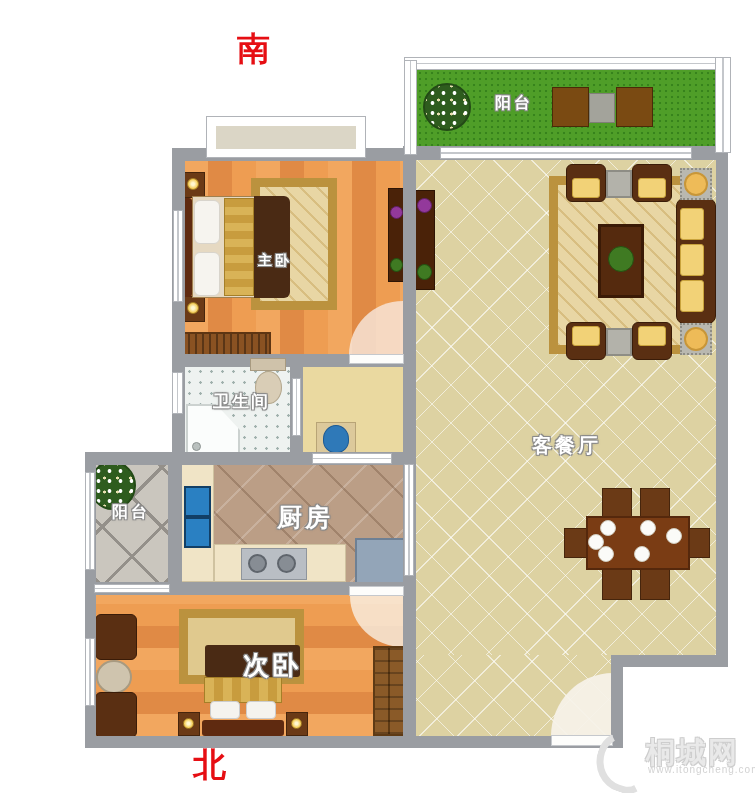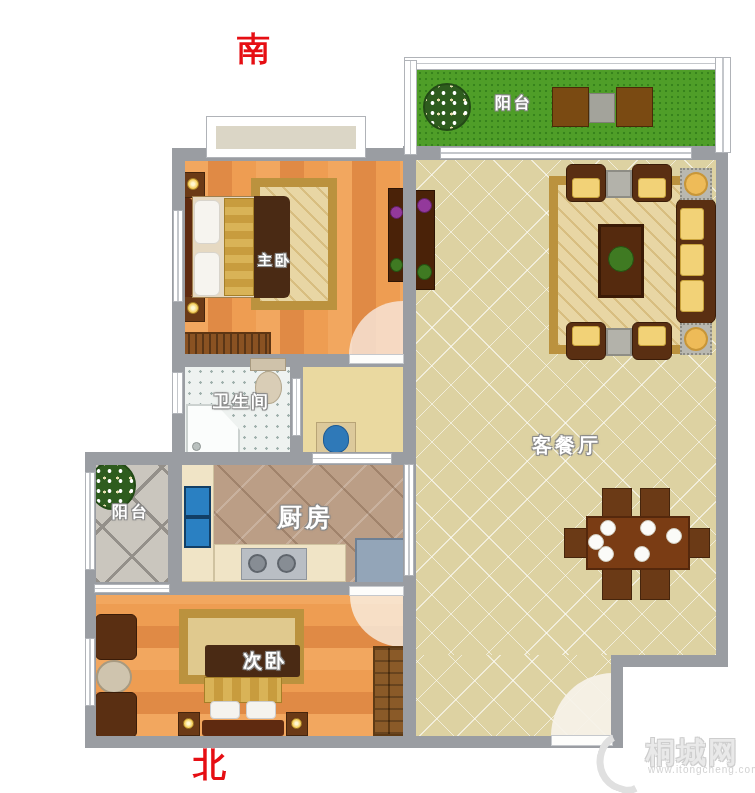--- a/index.html
+++ b/index.html
@@ -213,19 +213,19 @@
   <div class="leaf" style="left:349px;top:354px;width:55px;height:10px;"></div>
   <div class="leaf" style="left:349px;top:586px;width:55px;height:10px;"></div>
   <div class="leaf" style="left:551px;top:735px;width:62px;height:11px;"></div>
 
   <div class="room-label" style="left:495px;top:93px;font-size:16px;">阳台</div>
   <div class="room-label" style="left:258px;top:252px;font-size:14px;">主卧</div>
   <div class="room-label" style="left:519px;top:432px;font-size:20px;margin-left:13px;">客餐厅</div>
   <div class="room-label" style="left:213px;top:390px;font-size:17px;letter-spacing:2px;">卫生间</div>
   <div class="room-label" style="left:112px;top:502px;font-size:16px;">阳台</div>
   <div class="room-label" style="left:277px;top:501px;font-size:25px;">厨房</div>
-  <div class="room-label" style="left:243px;top:648px;font-size:19px;">次卧</div>
+  <div class="room-label" style="left:243px;top:648px;font-size:26px;">次卧</div>
 
   <div class="wm-logo" style="left:596px;top:732px;"></div>
   <div class="wm-name" style="left:646px;top:733px;">桐城网</div>
   <div class="wm-url" style="left:648px;top:764px;">www.itongcheng.com</div>
 
 </div>
 
 </body></html>

